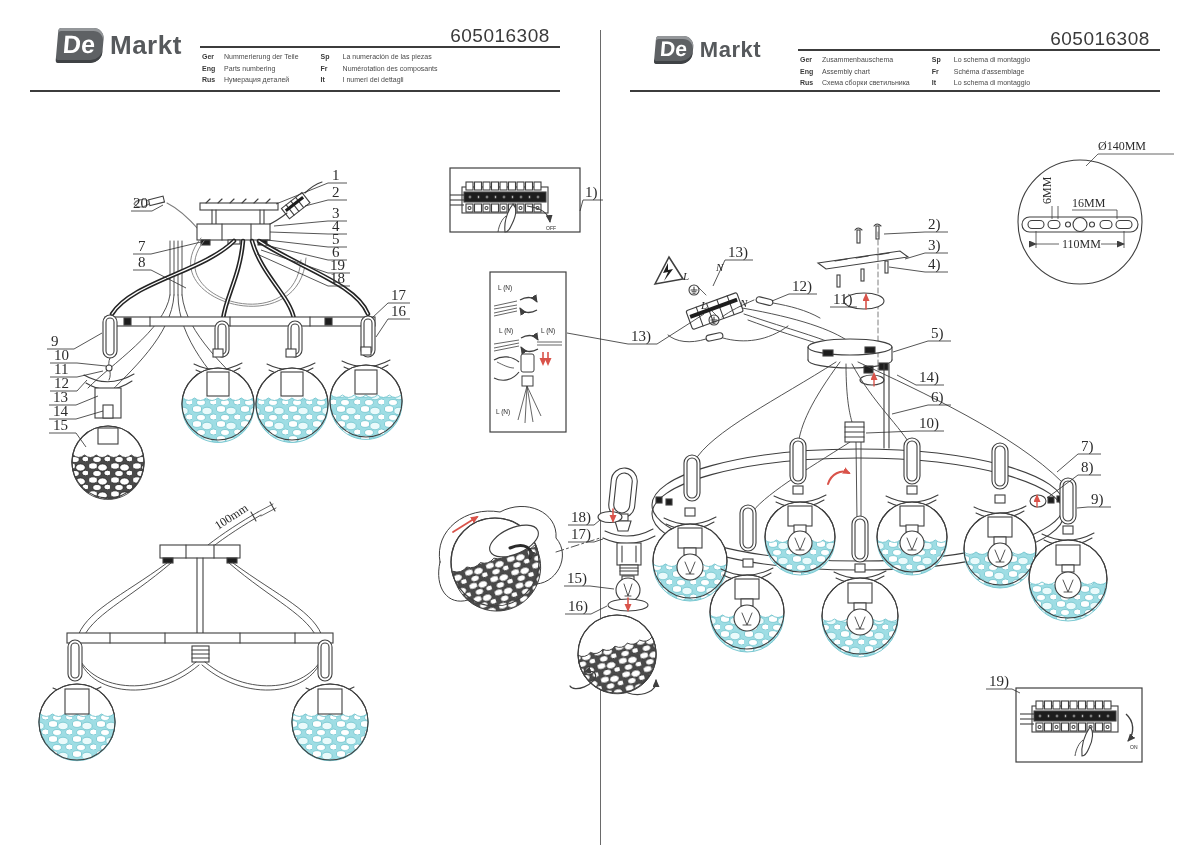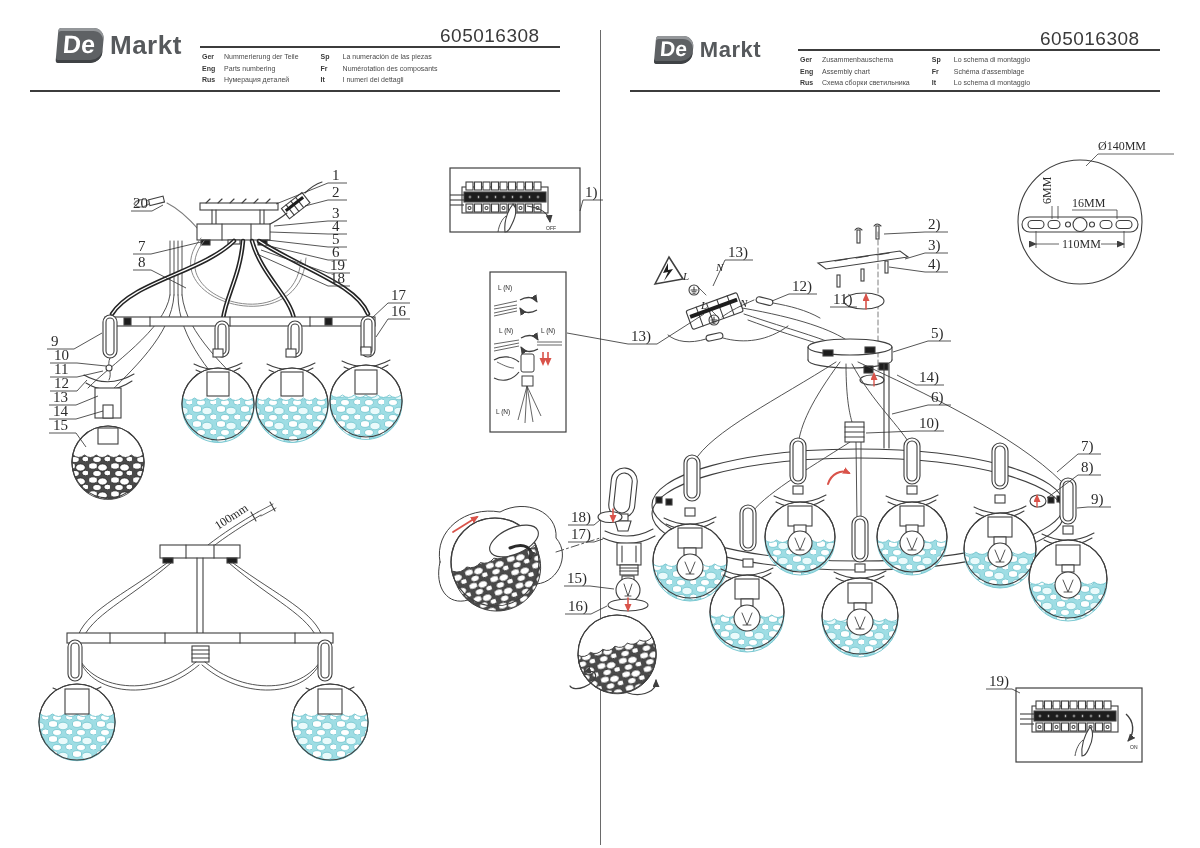--- a/index.html
+++ b/index.html
@@ -8,21 +8,21 @@
   .abs{position:absolute;}
   svg.art{position:absolute;left:0;top:0;width:1200px;height:848px;}
   
   .logo{display:flex;align-items:center;gap:7px;}
   .logo-mark{background:#5e6164;color:#fff;font:bold 25px "Liberation Sans",sans-serif;
              padding:2px 8px 4px 6px;border-radius:3px 11px 11px 3px;transform:skewX(-5deg);
              box-shadow:inset 0 3px 0 #94979a, inset 0 -3px 0 #3f4245;position:relative;}
   .logo-markt{color:#56595c;font:bold 26px "Liberation Sans",sans-serif;letter-spacing:.5px;}
   .logo.small .logo-mark{font-size:21px;padding:1px 6px 3px 5px;}
   .logo.small .logo-markt{font-size:22px;}
-  .prodnum{font:19px "Liberation Sans",sans-serif;color:#3a3a3a;text-align:left;letter-spacing:.5px;}
+  .prodnum{font:19px "Liberation Sans",sans-serif;color:#3a3a3a;text-align:center;letter-spacing:.5px;}
   .rule{background:#3c3c3c;height:2px;}
   .langs{display:flex;gap:22px;}
   .lcol{display:flex;flex-direction:column;}
   .lrow{display:flex;gap:5px;font-size:7px;line-height:11.5px;color:#4a4a4a;white-space:nowrap;}
   .lcode{font-weight:bold;width:17px;color:#3a3a3a;}
   
   .ct{fill:#2b2b2b;stroke:none;font:15px "Liberation Serif",serif;}
   .cts{fill:#2b2b2b;stroke:none;font:6.5px "Liberation Sans",sans-serif;}
   .ctt{fill:#2b2b2b;stroke:none;font:5px "Liberation Sans",sans-serif;}
   .dim{fill:#2b2b2b;stroke:none;font:12px "Liberation Serif",serif;}

